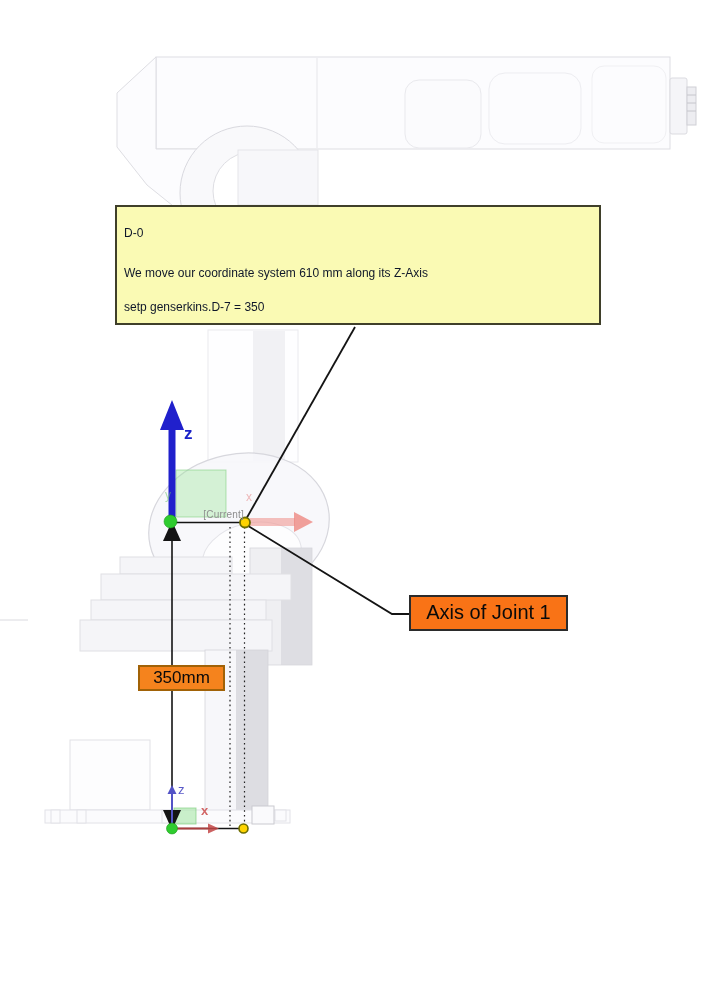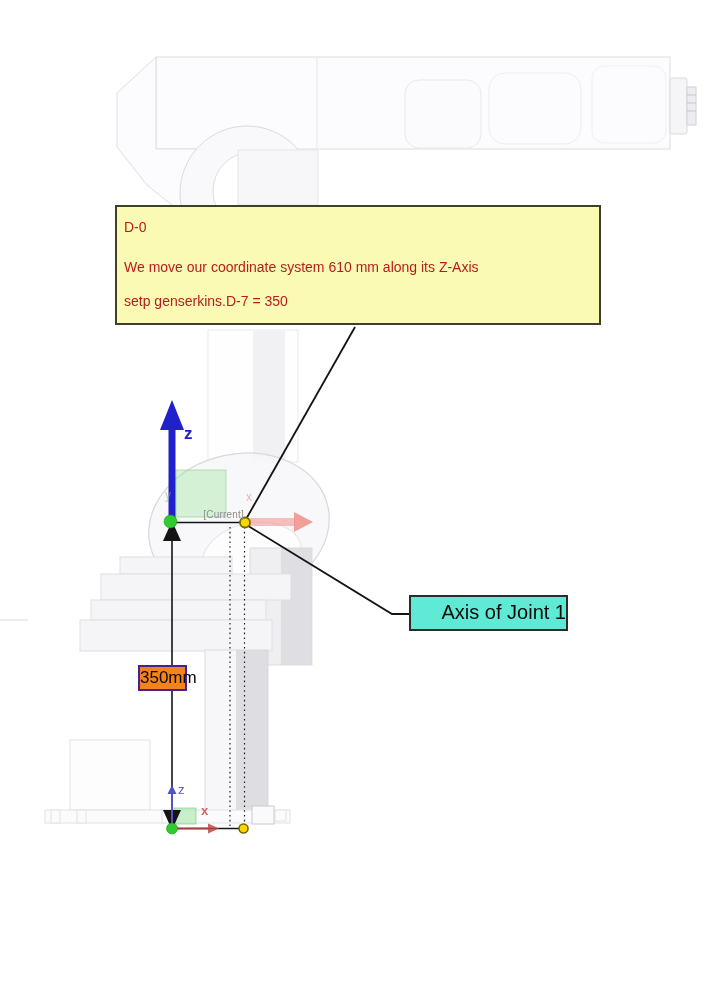--- a/index.html
+++ b/index.html
@@ -5,31 +5,31 @@
   html,body{margin:0;padding:0;background:#fff;}
   .stage{
     position:relative;width:707px;height:1000px;background:#ffffff;
     font-family:"Liberation Sans", sans-serif;overflow:hidden;color:#111;
   }
   .stage svg{position:absolute;left:0;top:0;}
   .abs{position:absolute;box-sizing:border-box;}
   .note-box{
     left:115px;top:205px;width:486px;height:120px;
     background:#FAFAB4;border:2px solid #3F3F2A;
-    padding:10px 7px;font-size:14px;line-height:20px;color:#b91c1c;
+    padding:16px 7px;font-size:12px;line-height:20px;color:#0f172a;
   }
   .note-body{margin-top:20px;}
   .note-cmd{margin-top:14px;}
   .callout{
-    background:#5eead4;border:2px solid #2B2B2B;text-align:right;color:#0a0a0a;
+    background:#f97316;border:2px solid #2B2B2B;text-align:center;color:#0a0a0a;
   }
   .axis-callout{left:409px;top:595px;width:159px;height:36px;font-size:20px;line-height:31px;}
   .dim-callout{
-    left:138px;top:665px;width:49px;height:26px;
-    background:#F5831D;border:2px solid #4c1d95;text-align:center;
+    left:138px;top:665px;width:87px;height:26px;
+    background:#F5831D;border:2px solid #a16207;text-align:center;
     font-size:17px;line-height:21px;color:#0a0a0a;
   }
   .z-top{left:184px;top:424px;font-size:17px;font-weight:bold;color:#1A22C8;}
   .current-lbl{left:189px;top:509px;width:55px;text-align:right;font-size:10px;color:#8E8E8E;letter-spacing:.2px;}
   .ghost-y{left:165px;top:488px;font-size:12px;color:rgba(110,195,110,.55);}
   .ghost-x{left:246px;top:490px;font-size:12px;color:rgba(230,140,140,.6);}
   .z-base{left:178px;top:782px;font-size:13px;color:#5A5AC8;}
   .x-base{left:201px;top:803px;font-size:13px;font-weight:bold;color:rgba(205,85,85,.9);}
 </style>
 </head>

